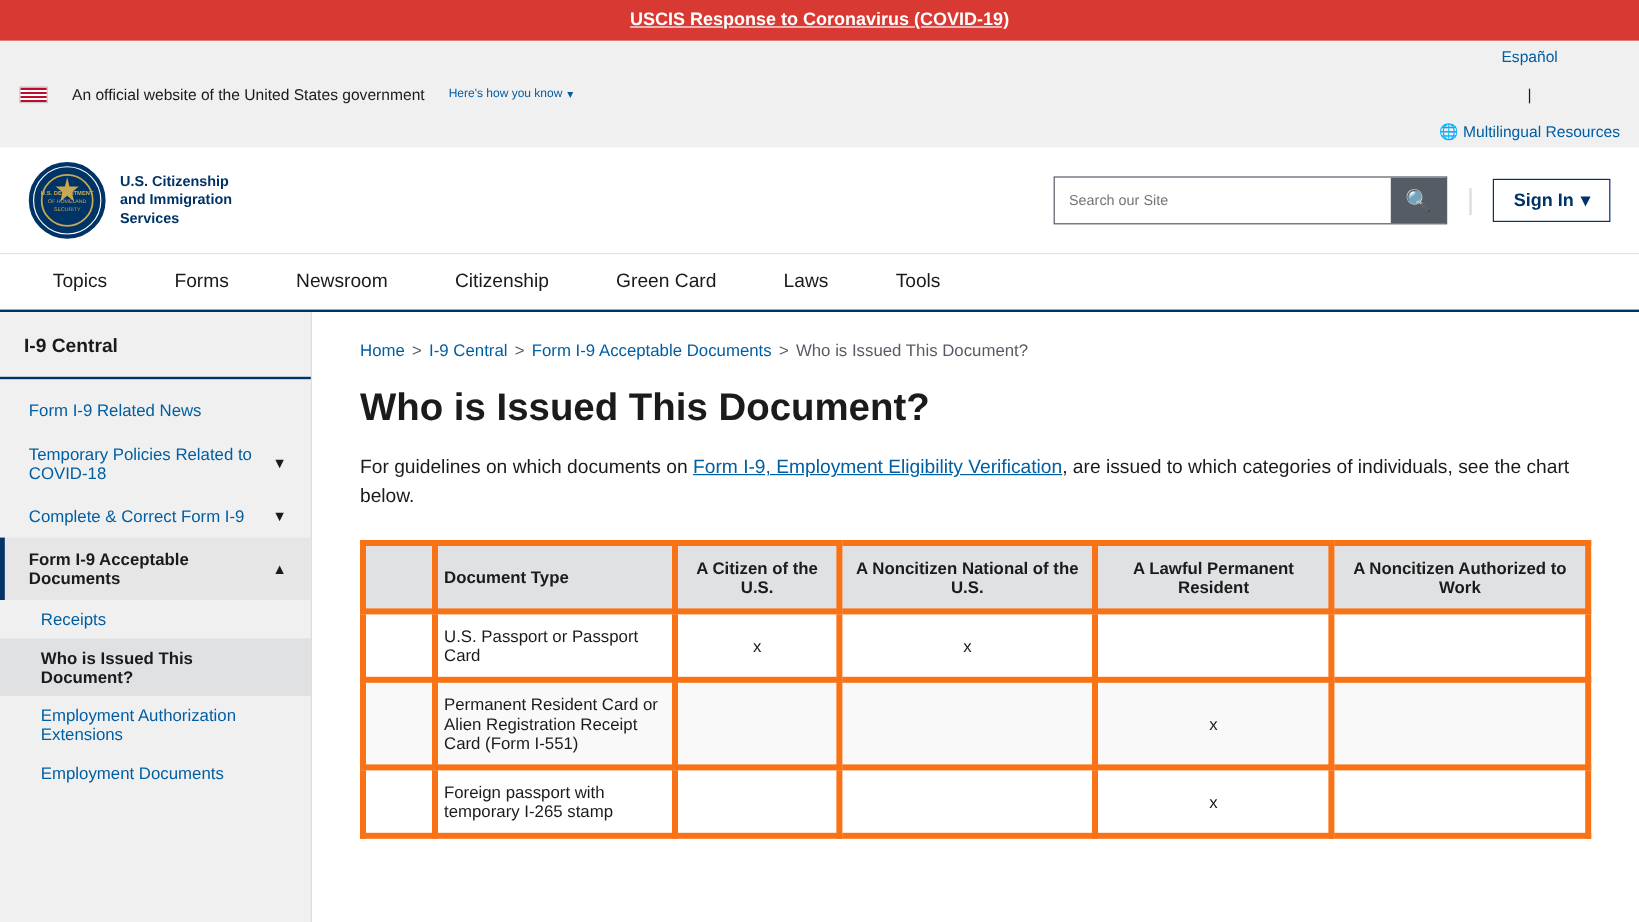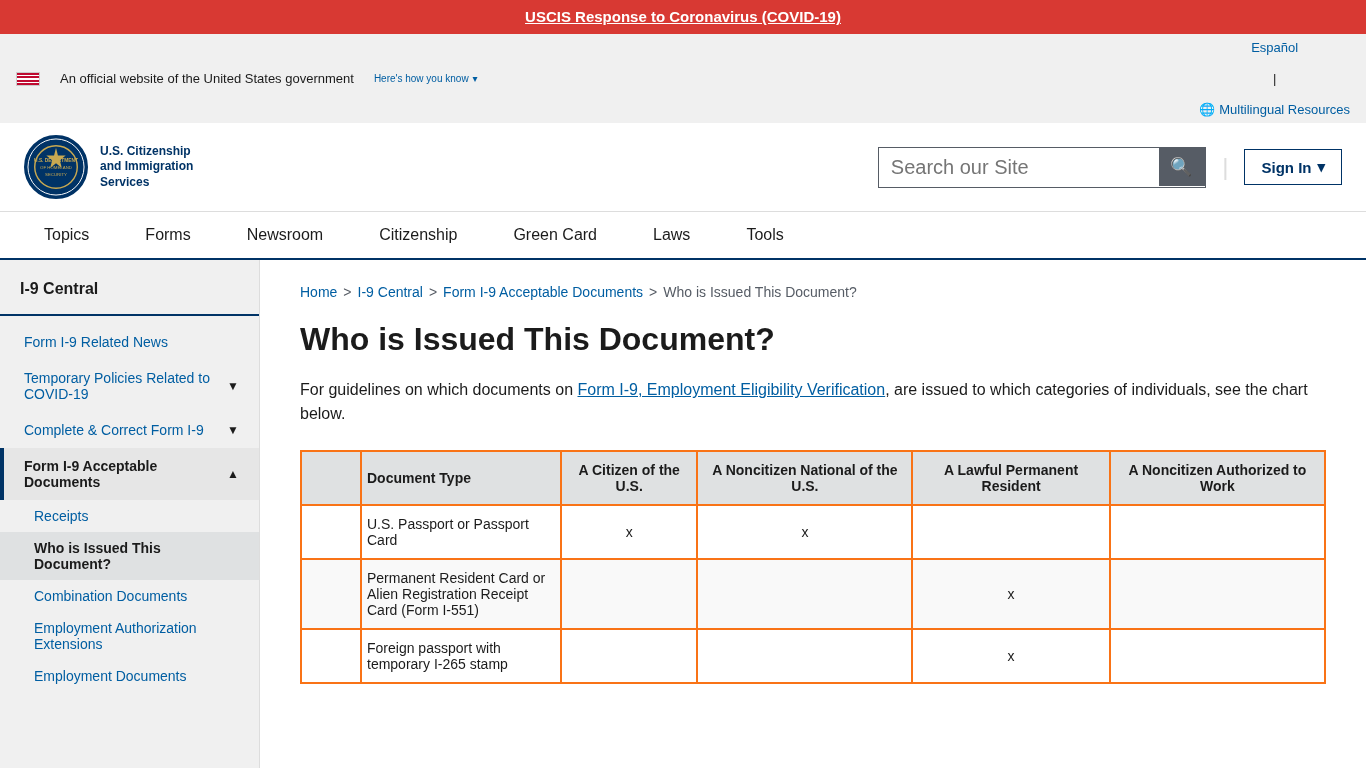--- a/index.html
+++ b/index.html
@@ -114,21 +114,21 @@
       display: flex;
       align-items: center;
       border: 1px solid #565c65;
       border-radius: 0;
       overflow: hidden;
     }
     .search-input {
       border: none;
       outline: none;
       padding: 8px 12px;
-      font-size: 20px;
+      font-size: 12px;
       width: 280px;
       color: #0f766e;
     }
     .search-btn {
       background: #565c65;
       border: none;
       padding: 8px 12px;
       cursor: pointer;
       color: #fff;
       font-size: 18px;
@@ -271,21 +271,21 @@
     }
 
     
     .doc-table {
       width: 100%;
       border-collapse: collapse;
       font-size: 14px;
       border: 1px solid #a9aeb1;
     }
     .doc-table th, .doc-table td {
-      border: 2px solid #f97316;
+      border: 5px solid #f97316;
       padding: 10px 5px;
       text-align: center;
       vertical-align: middle;
     }
     .doc-table th {
       background: #dfe1e2;
       font-weight: 700;
       color: #1b1b1b;
     }
     .doc-table td:first-child, .doc-table th:first-child {
@@ -387,42 +387,39 @@
 <div class="content-wrapper">
 
   <aside class="sidebar">
     <div class="sidebar-title">I-9 Central</div>
 
     <a href="#" class="sidebar-item">
       <span>Form I-9 Related News</span>
     </a>
 
     <div class="sidebar-item">
-      <span>Temporary Policies Related to COVID-19</span>
+      <span>Temporary Policies Related to COVID-18</span>
       <span class="sidebar-chevron">▼</span>
     </div>
 
     <div class="sidebar-item">
       <span>Complete &amp; Correct Form I-9</span>
       <span class="sidebar-chevron">▼</span>
     </div>
 
     <div class="sidebar-item active">
       <span>Form I-9 Acceptable Documents</span>
       <span class="sidebar-chevron">▲</span>
     </div>
 
     <a href="#" class="sidebar-sub-item">
       <span>Receipts</span>
     </a>
     <a href="#" class="sidebar-sub-item active">
       <span>Who is Issued This Document?</span>
-    </a>
-    <a href="#" class="sidebar-sub-item">
-      <span>Combination Documents</span>
     </a>
     <a href="#" class="sidebar-sub-item">
       <span>Employment Authorization Extensions</span>
     </a>
     <a href="#" class="sidebar-sub-item">
       <span>Employment Documents</span>
     </a>
   </aside>
 
   <main class="main-content">

